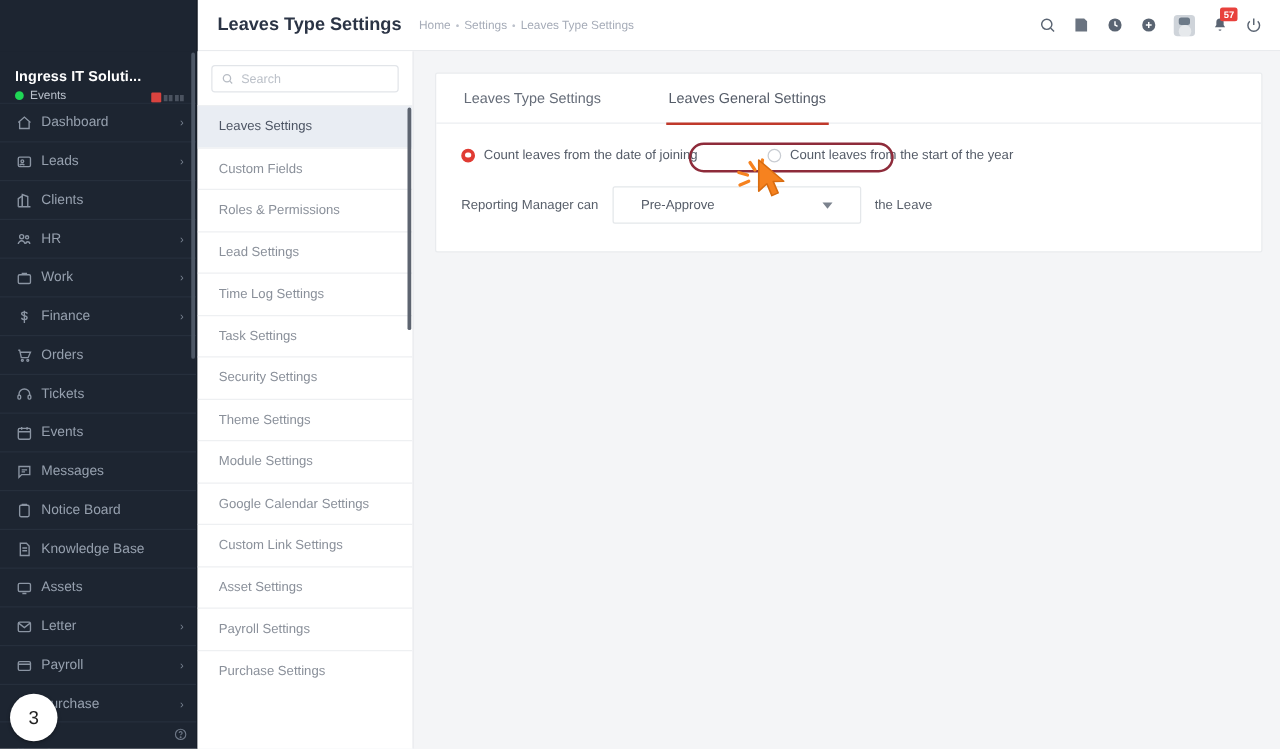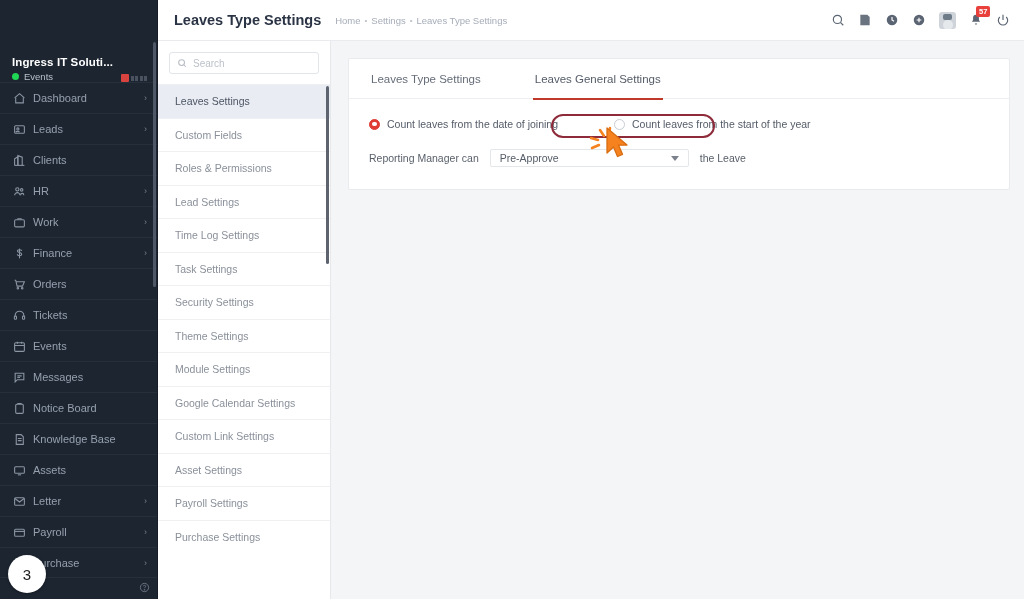--- a/index.html
+++ b/index.html
@@ -139,22 +139,22 @@
     border: 2.2px solid #8e2b3a; border-radius: 13px; pointer-events: none; z-index: 25;
   }
 
   .note {
     margin-top: 18px; background: #cfe8ee; color: #4c5a63;
     font-size: 10px; padding: 10px 14px; border-radius: 2px;
   }
   .mgr-row { margin-top: 19px; display: flex; align-items: center; gap: 11px; }
   .mgr-label { font-size: 10.5px; color: #585f6a; }
   .select {
-    width: 199px; height: 18px; border: 1px solid #e4e7ea; border-radius: 2px;
-    display: flex; align-items: center; padding: 0 9px; font-size: 10.5px; color: #555c68;
+    width: 199px; height: 30px; border: 1px solid #e4e7ea; border-radius: 2px;
+    display: flex; align-items: center; padding: 0 22px; font-size: 10.5px; color: #555c68;
     background: #fff; cursor: pointer;
   }
   .select .caret { margin-left: auto; width: 0; height: 0; border-left: 4px solid transparent; border-right: 4px solid transparent; border-top: 5px solid #7b828d; }
   .mgr-suffix { font-size: 10.5px; color: #585f6a; }
 
   
   .cursor { position: absolute; left: 604px; top: 126px; z-index: 60; pointer-events: none; }
   .burst { position: absolute; left: 580px; top: 126px; z-index: 59; pointer-events: none; }
 </style>
 </head>

